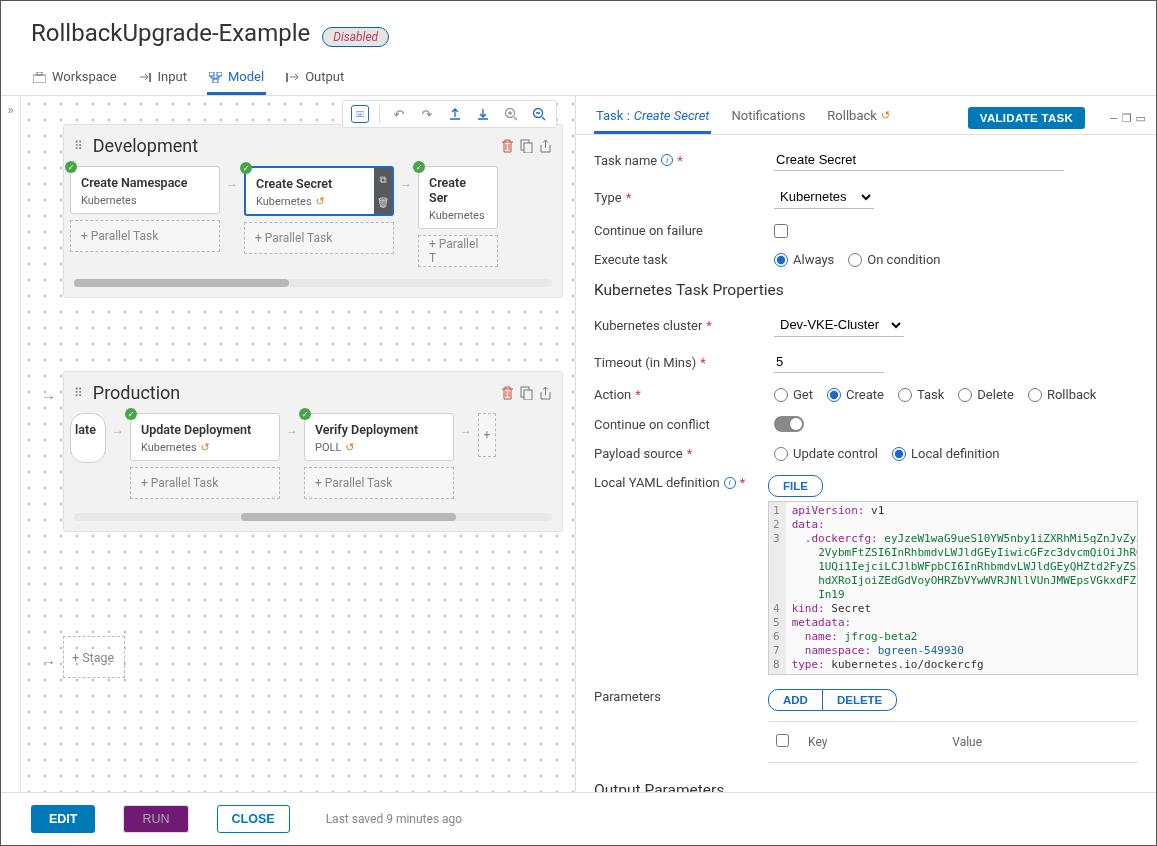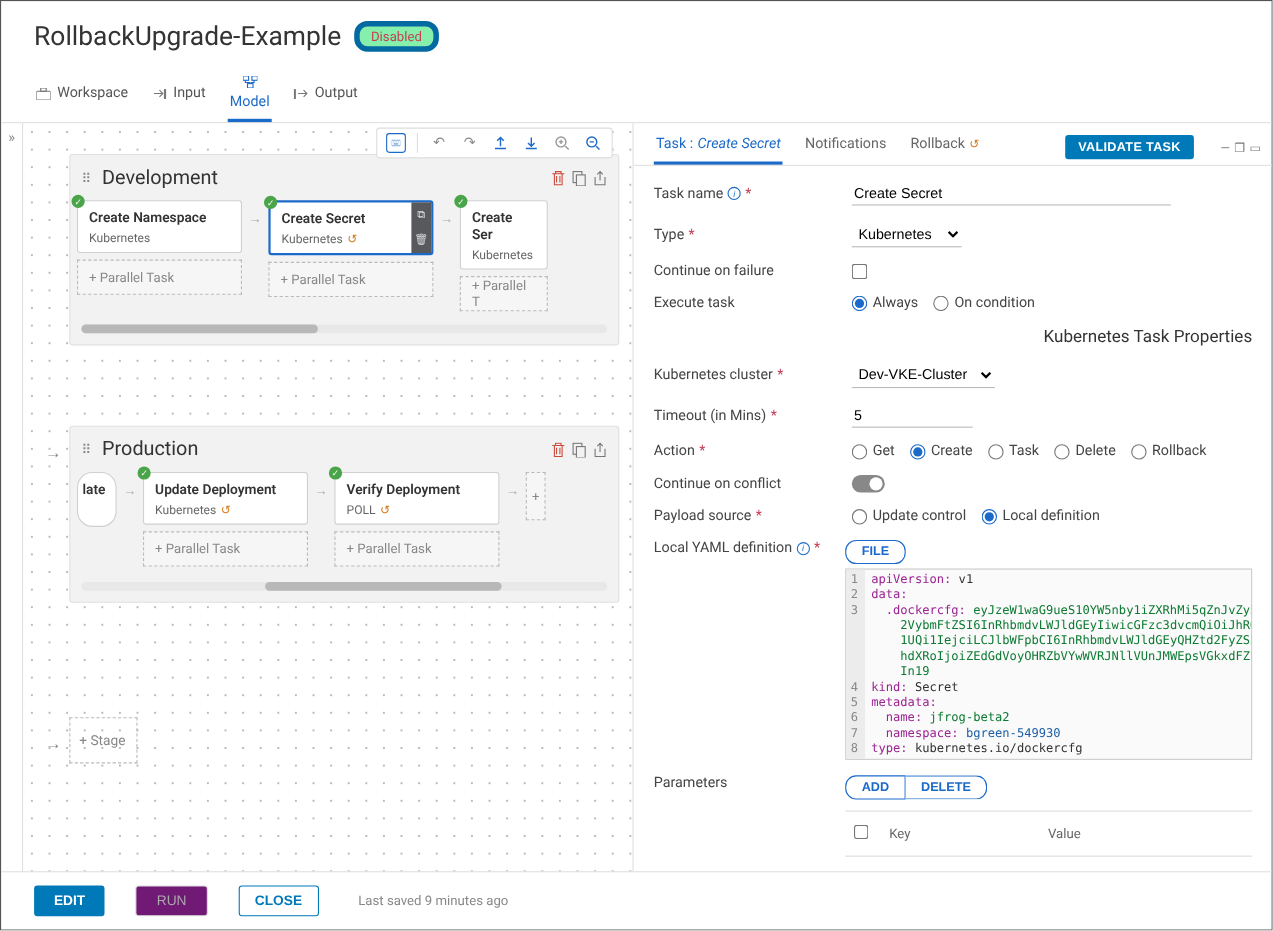--- a/index.html
+++ b/index.html
@@ -3,26 +3,26 @@
 <meta charset="utf-8">
 <style>
 * { box-sizing: border-box; margin: 0; padding: 0; }
 body { font-family: -apple-system, BlinkMacSystemFont, "Segoe UI", Roboto, Arial, sans-serif; font-size: 13px; color: #333; background: #fff; }
 .page { width: 1157px; height: 846px; border: 1px solid #555; display: flex; flex-direction: column; }
 
 
 .hdr { padding: 18px 30px 8px 30px; }
 .title-row { display: flex; align-items: flex-end; gap: 12px; }
 .page-title { font-size: 24px; font-weight: 400; color: #333; }
-.pill { border: 5px solid #0369a1; color: #c23f56; background: #86efac; border-radius: 12px; padding: 2px 10px; font-size: 12px; }
+.pill { border: 1px solid #0369a1; color: #c23f56; background: #e5e5e5; border-radius: 12px; padding: 2px 10px; font-size: 12px; font-style: italic; }
 
 
 .tabs { display: flex; gap: 18px; padding: 8px 30px 0 30px; border-bottom: 1px solid #e0e0e0; }
 .tab { display: flex; align-items: center; gap: 6px; padding: 6px 2px 8px 2px; color: #555; font-size: 13px; cursor: pointer; border-bottom: 3px solid transparent; }
-.tab.active { color: #1b6ac9; border-bottom-color: #1b6ac9; flex-direction: column; }
+.tab.active { color: #1b6ac9; border-bottom-color: #1b6ac9; }
 .tab-icon { width: 13px; height: 10px; display: inline-block; }
 
 
 .main { flex: 1; display: flex; min-height: 0; }
 .canvas-wrap { flex: 1; position: relative; border-right: 1px solid #e0e0e0; display: flex; }
 .collapser { width: 20px; border-right: 1px solid #e0e0e0; display: flex; align-items: flex-start; justify-content: center; padding-top: 6px; color: #888; font-size: 13px; cursor: pointer; }
 .canvas { flex: 1; position: relative; overflow: hidden; background:
   radial-gradient(circle, #bbb 1px, transparent 1px);
   background-size: 16px 16px; }
 
@@ -71,21 +71,21 @@
 .row .lbl { width: 180px; color: #444; display: flex; align-items: center; gap: 4px; }
 .req { color: #c23f56; }
 .info-i { display: inline-flex; width: 12px; height: 12px; border: 1px solid #1b6ac9; border-radius: 50%; align-items: center; justify-content: center; font-size: 8px; color: #1b6ac9; font-style: italic; }
 .uline-input { border: none; border-bottom: 1px solid #bbb; padding: 3px 2px; font-size: 13px; width: 290px; background: transparent; }
 .sel { border: none; border-bottom: 1px solid #bbb; padding: 3px 2px; font-size: 13px; background: transparent; width: 130px; }
 .chk { width: 14px; height: 14px; }
 .radio-grp { display: flex; gap: 14px; align-items: center; flex-wrap: wrap; }
 .radio-grp label { display: flex; align-items: center; gap: 5px; font-size: 13px; color: #444; }
 input[type=radio] { accent-color: #1b6ac9; width: 14px; height: 14px; }
 
-.section-title { font-size: 15.5px; color: #333; margin: 10px 0 14px 13px; text-align: right; }
+.section-title { font-size: 15.5px; color: #333; margin: 10px 0 14px 0; }
 .toggle { width: 30px; height: 16px; background: #888; border-radius: 10px; position: relative; }
 .toggle::after { content: ''; position: absolute; right: 2px; top: 2px; width: 12px; height: 12px; background: #fff; border-radius: 50%; }
 .btn-out { border: 1px solid #1b6ac9; color: #1b6ac9; background: #fff; padding: 4px 14px; font-size: 11.5px; font-weight: 600; border-radius: 10px; cursor: pointer; }
 .btn-grp { display: flex; }
 .btn-grp .btn-out:first-child { border-top-right-radius: 0; border-bottom-right-radius: 0; }
 .btn-grp .btn-out:last-child { border-top-left-radius: 0; border-bottom-left-radius: 0; border-left: none; }
 
 
 .editor { border: 1px solid #ccc; background: #fafafa; font-family: "Menlo", "Consolas", monospace; font-size: 11px; display: flex; width: 370px; margin-top: -6px; }
 .gutter { background: #ececec; color: #888; text-align: right; padding: 2px 6px 2px 4px; user-select: none; line-height: 14px; }

